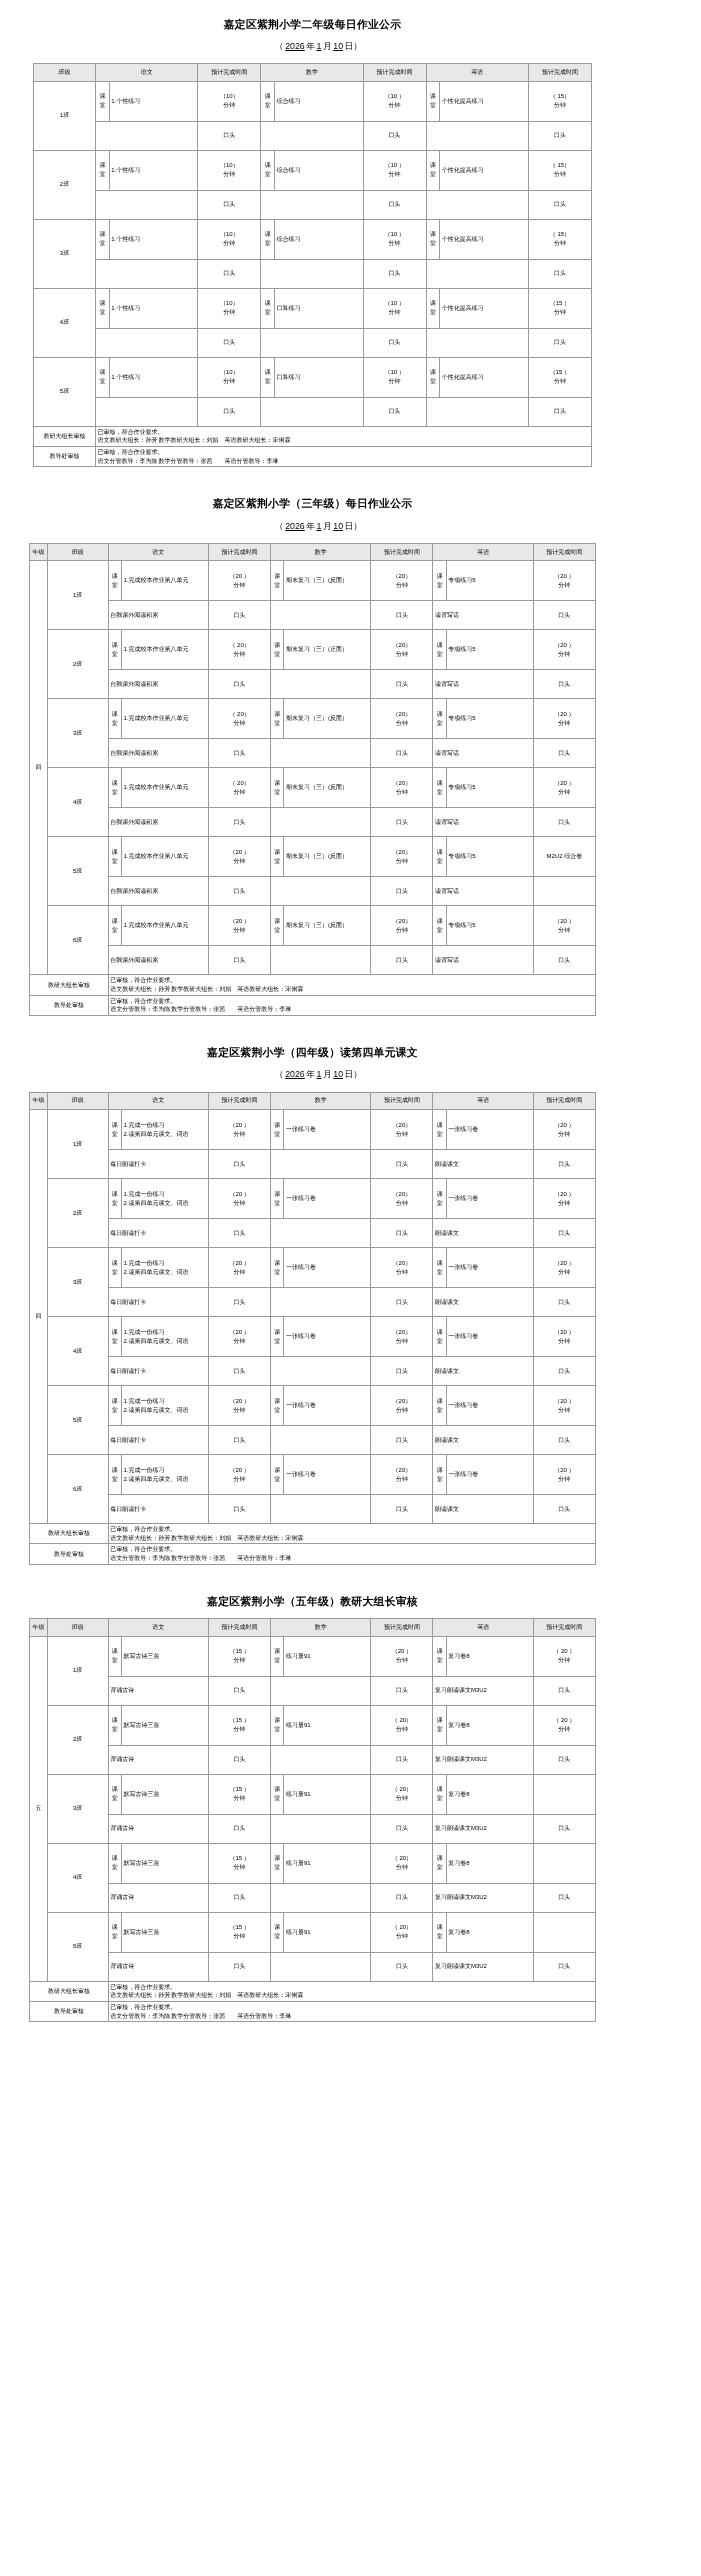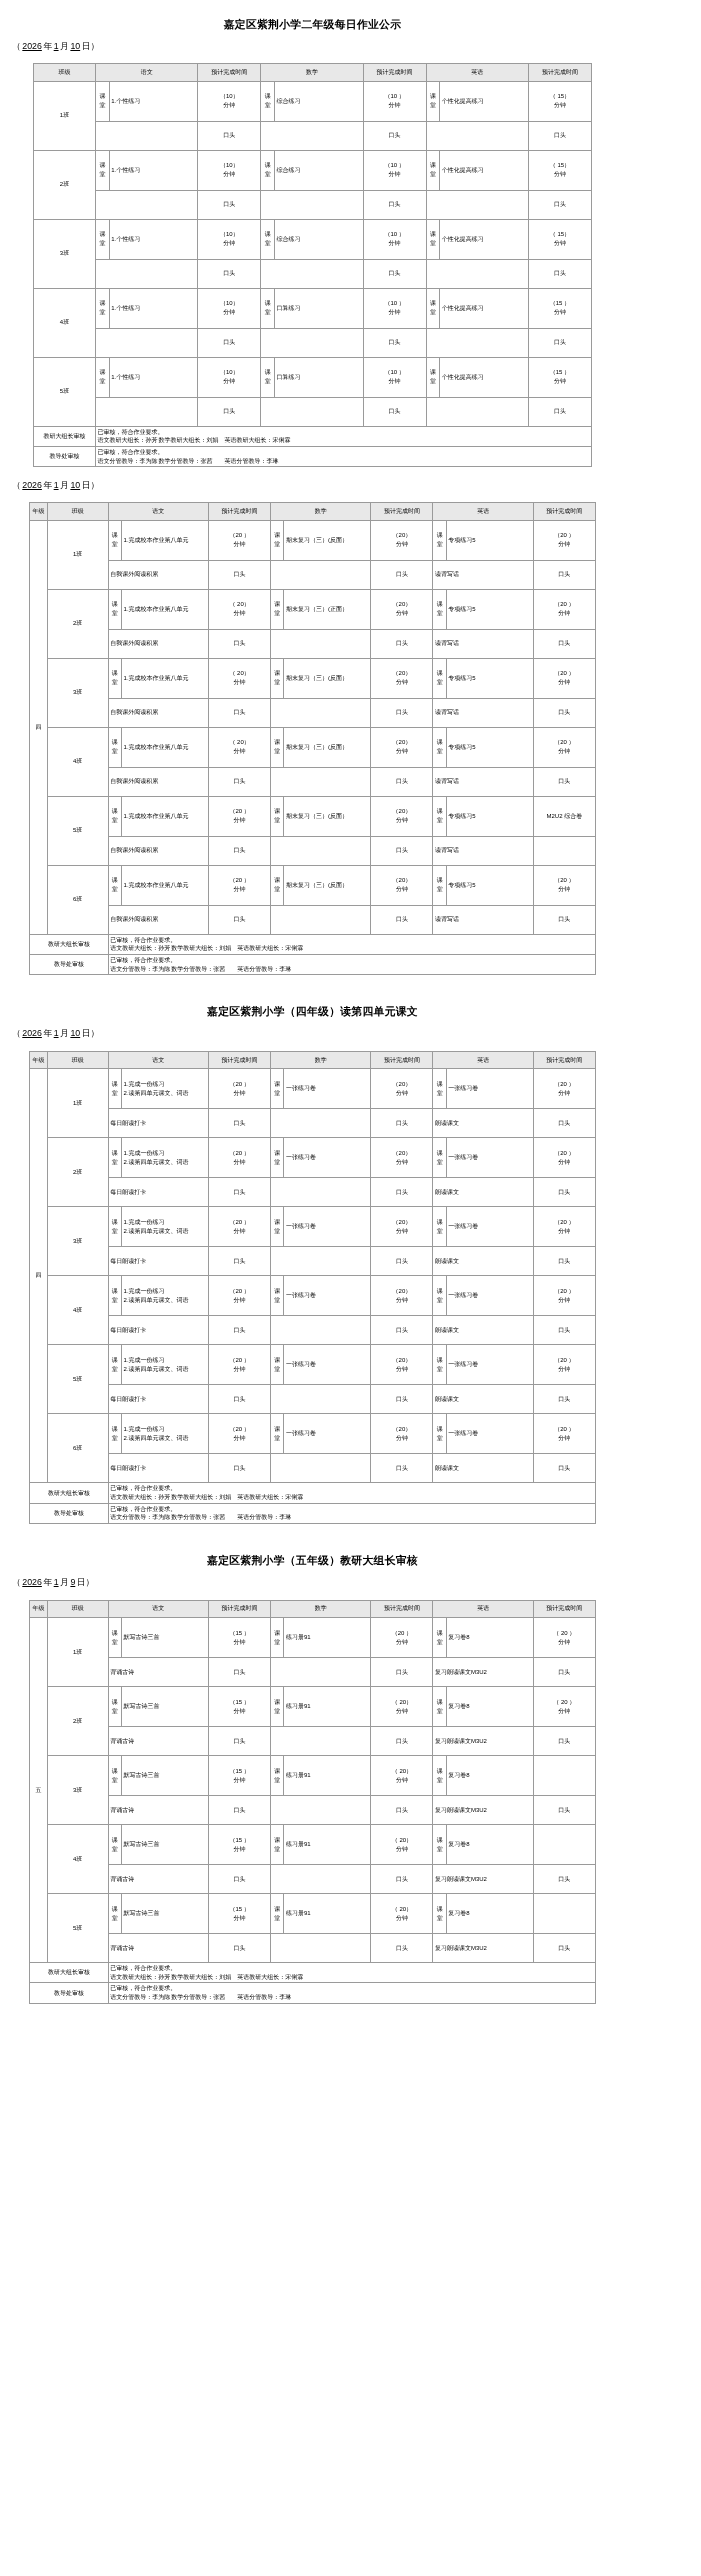--- a/index.html
+++ b/index.html
@@ -20,21 +20,21 @@
   .doc-title {
     text-align: center;
     font-size: 10.8px;
     font-weight: bold;
     letter-spacing: 0.3px;
     padding-top: 17.5px;
     padding-bottom: 9.3px;
     color: #000;
   }
   .doc-date {
-    text-align: left;
+    text-align: center;
     font-size: 8.8px;
     padding-bottom: 10.3px;
     color: #000;
     padding-left: 12px;
   }
   .doc-date .u { text-decoration: underline; padding: 0 1.5px; }
 
   table.sheet {
     border-collapse: collapse;
     margin: 0 auto;
@@ -275,20 +275,21 @@
             <td class="sign-label">教导处审核</td>
             <td class="sign-body" colspan="9">
               <div>已审核，符合作业要求。</div>
               <div class="sign-names"><span class="sp1">语文分管教导：李为陈</span><span class="sp2">数学分管教导：张茜</span><span>英语分管教导：李琳</span></div>
             </td>
           </tr>
         </tbody>
       </table>
     </div>
     <div class="doc-block">
+      <div class="doc-title">嘉定区紫荆小学（三年级）每日作业公示</div>
       <div class="doc-date">（<span class="u">2026</span>年<span class="u">1</span>月<span class="u">10</span>日）</div>
       <table class="sheet">
         <colgroup>
           <col class="w-grade">
           <col class="w-class">
           <col class="w-vert">
           <col class="w-subj">
           <col class="w-time">
           <col class="w-vert">
           <col class="w-subj">
@@ -719,21 +720,20 @@
             <td class="sign-body" colspan="9">
               <div>已审核，符合作业要求。</div>
               <div class="sign-names"><span class="sp1">语文分管教导：李为陈</span><span class="sp2">数学分管教导：张茜</span><span>英语分管教导：李琳</span></div>
             </td>
           </tr>
         </tbody>
       </table>
     </div>
     <div class="doc-block">
       <div class="doc-title">嘉定区紫荆小学（五年级）教研大组长审核</div>
-      <div class="doc-date">（<span class="u">2026</span>年<span class="u">1</span>月<span class="u">9</span>日）</div>
       <table class="sheet">
         <colgroup>
           <col class="w-grade">
           <col class="w-class">
           <col class="w-vert">
           <col class="w-subj">
           <col class="w-time">
           <col class="w-vert">
           <col class="w-subj">
           <col class="w-time">

